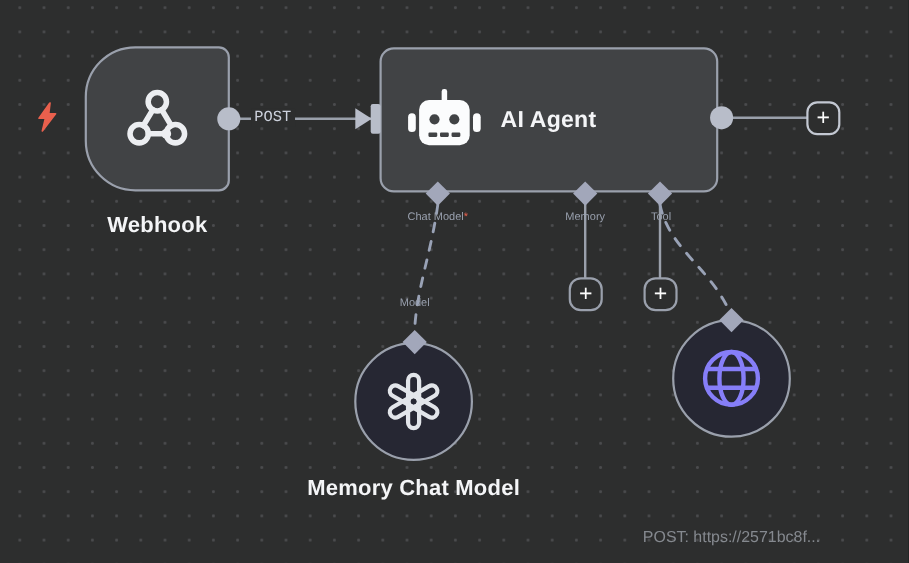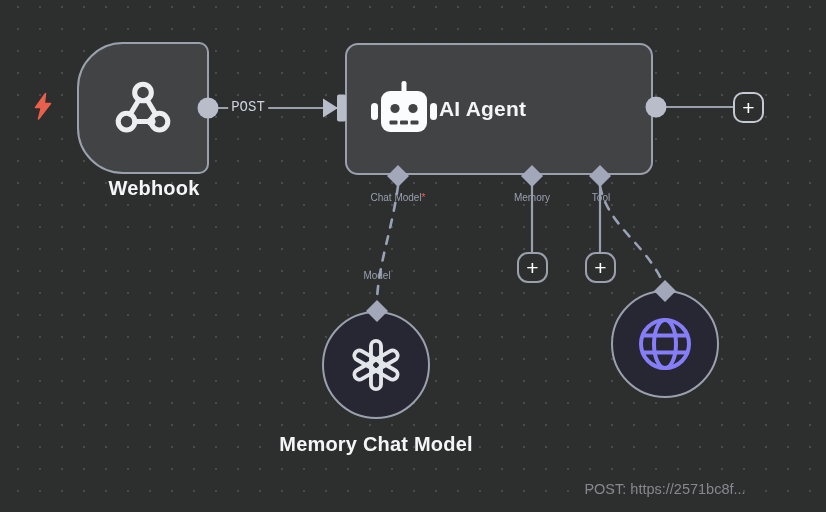--- a/index.html
+++ b/index.html
@@ -17,21 +17,21 @@
   
   .node-box{
     position:absolute;
     background:#414345;
     border:2px solid #9aa0ac;
     box-sizing:border-box;
   }
   .node-webhook{left:77px;top:42px;width:132px;height:132px;border-radius:46px 10px 10px 46px;
     display:flex;align-items:center;justify-content:center;}
   .node-agent{left:345px;top:43px;width:308px;height:132px;border-radius:13px;
-    display:flex;align-items:center;padding-left:22px;}
+    display:flex;align-items:center;gap:16px;padding-left:22px;}
   .node-circle{
     position:absolute;width:108px;height:108px;border-radius:50%;
     background:#262733;border:2px solid #9aa0ac;box-sizing:border-box;
     display:flex;align-items:center;justify-content:center;
   }
   .node-openai{left:322px;top:311px;}
   .node-globe{left:611px;top:290px;}
   
   .node-title{
     position:absolute;color:#f4f5f7;font-size:20px;font-weight:bold;
@@ -79,21 +79,21 @@
         <circle cx="32" cy="16" r="8.6"></circle>
         <circle cx="15" cy="46" r="8.6"></circle>
         <circle cx="49" cy="46" r="8.6"></circle>
         <path d="M27.8 23.5 L18.8 38.5"></path>
         <path d="M36.2 23.5 L45.2 38.5"></path>
         <path d="M23.6 46 L40.4 46"></path>
       </g>
       <circle cx="40.4" cy="46" r="4.6" fill="#eceef1"></circle>
     </svg>
   </div>
-  <div class="node-title" style="left:143px;top:177px;margin-left:11px;">Webhook</div>
+  <div class="node-title" style="left:143px;top:194px;">Webhook</div>
 
   <div class="node-box node-agent">
     <svg width="70" height="57" viewBox="0 0 70 57">
       <g fill="#fbfcfd">
         <rect x="32.5" y="0" width="5" height="13" rx="2.2"></rect>
         <rect x="12" y="10" width="46" height="41" rx="9"></rect>
         <rect x="2" y="22" width="7" height="17" rx="3.5"></rect>
         <rect x="61" y="22" width="7" height="17" rx="3.5"></rect>
       </g>
       <g fill="#414345">

